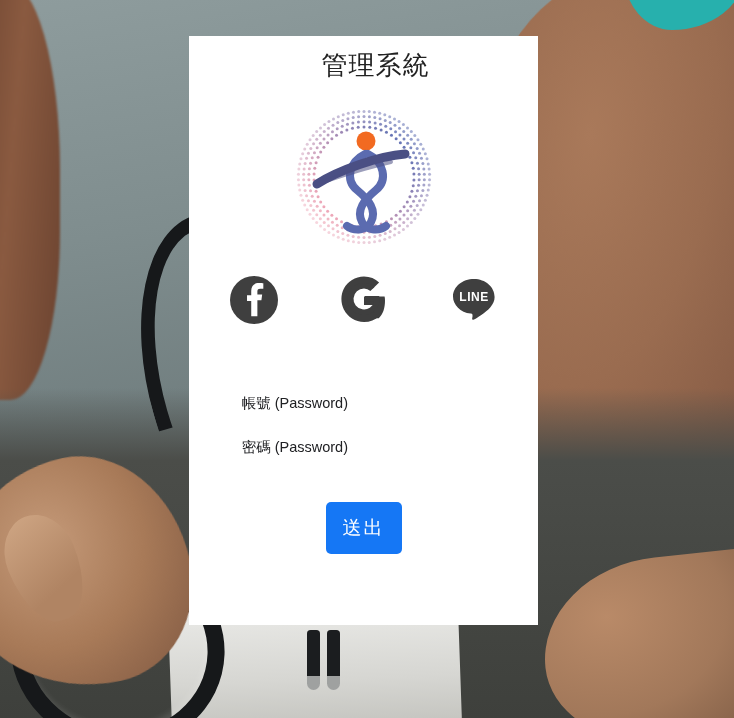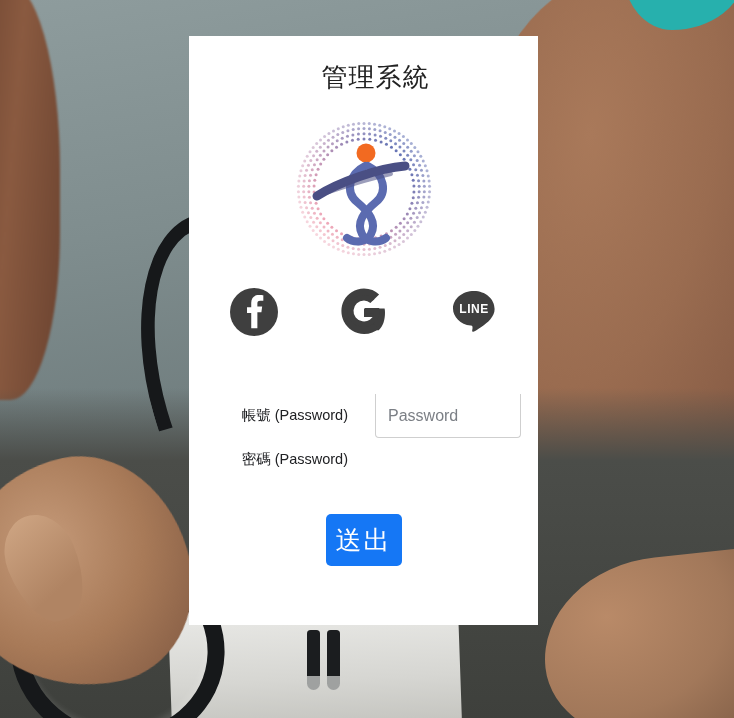--- a/index.html
+++ b/index.html
@@ -150,21 +150,21 @@
 
   .card-title {
     text-align: center;
     color: #222;
     font-size: 26px;
     line-height: 1.0;
     letter-spacing: 1px;
     font-weight: 400;
   }
   .card-title.line1 { margin-top: 22px; }
-  .card-title.line2 { margin-top: 28px; padding-left: 24px; }
+  .card-title.line2 { margin-top: 16px; padding-left: 24px; }
 
   
   .logo-wrap {
     margin-top: 32px;
     display: flex;
     justify-content: center;
   }
   .logo {
     position: relative;
     width: 134px;
@@ -255,21 +255,21 @@
   .submit-row {
     margin-top: 26px;
     display: flex;
     justify-content: center;
   }
   .submit-btn {
     width: 76px;
     height: 52px;
     background: #1577f5;
     color: #fff;
-    font-size: 26px;
+    font-size: 19px;
     letter-spacing: 2px;
     border: none;
     border-radius: 5px;
     cursor: pointer;
     font-family: "Liberation Sans", "DejaVu Sans", sans-serif;
   }
 </style>
 </head>
 <body>
 
@@ -618,21 +618,20 @@
       </svg>
     </div>
 
   </div>
 
   <div class="form-area">
     <div class="field-label l1">帳號 (Password)</div>
     <div class="field-label l2">密碼 (Password)</div>
 
     <div class="inputs-stack">
-      <input class="inp password" type="text" placeholder="Password" style="">
     </div>
   </div>
 
   <div class="submit-row">
     <button class="submit-btn">送出</button>
   </div>
 
 </div>
 
 </body></html>

